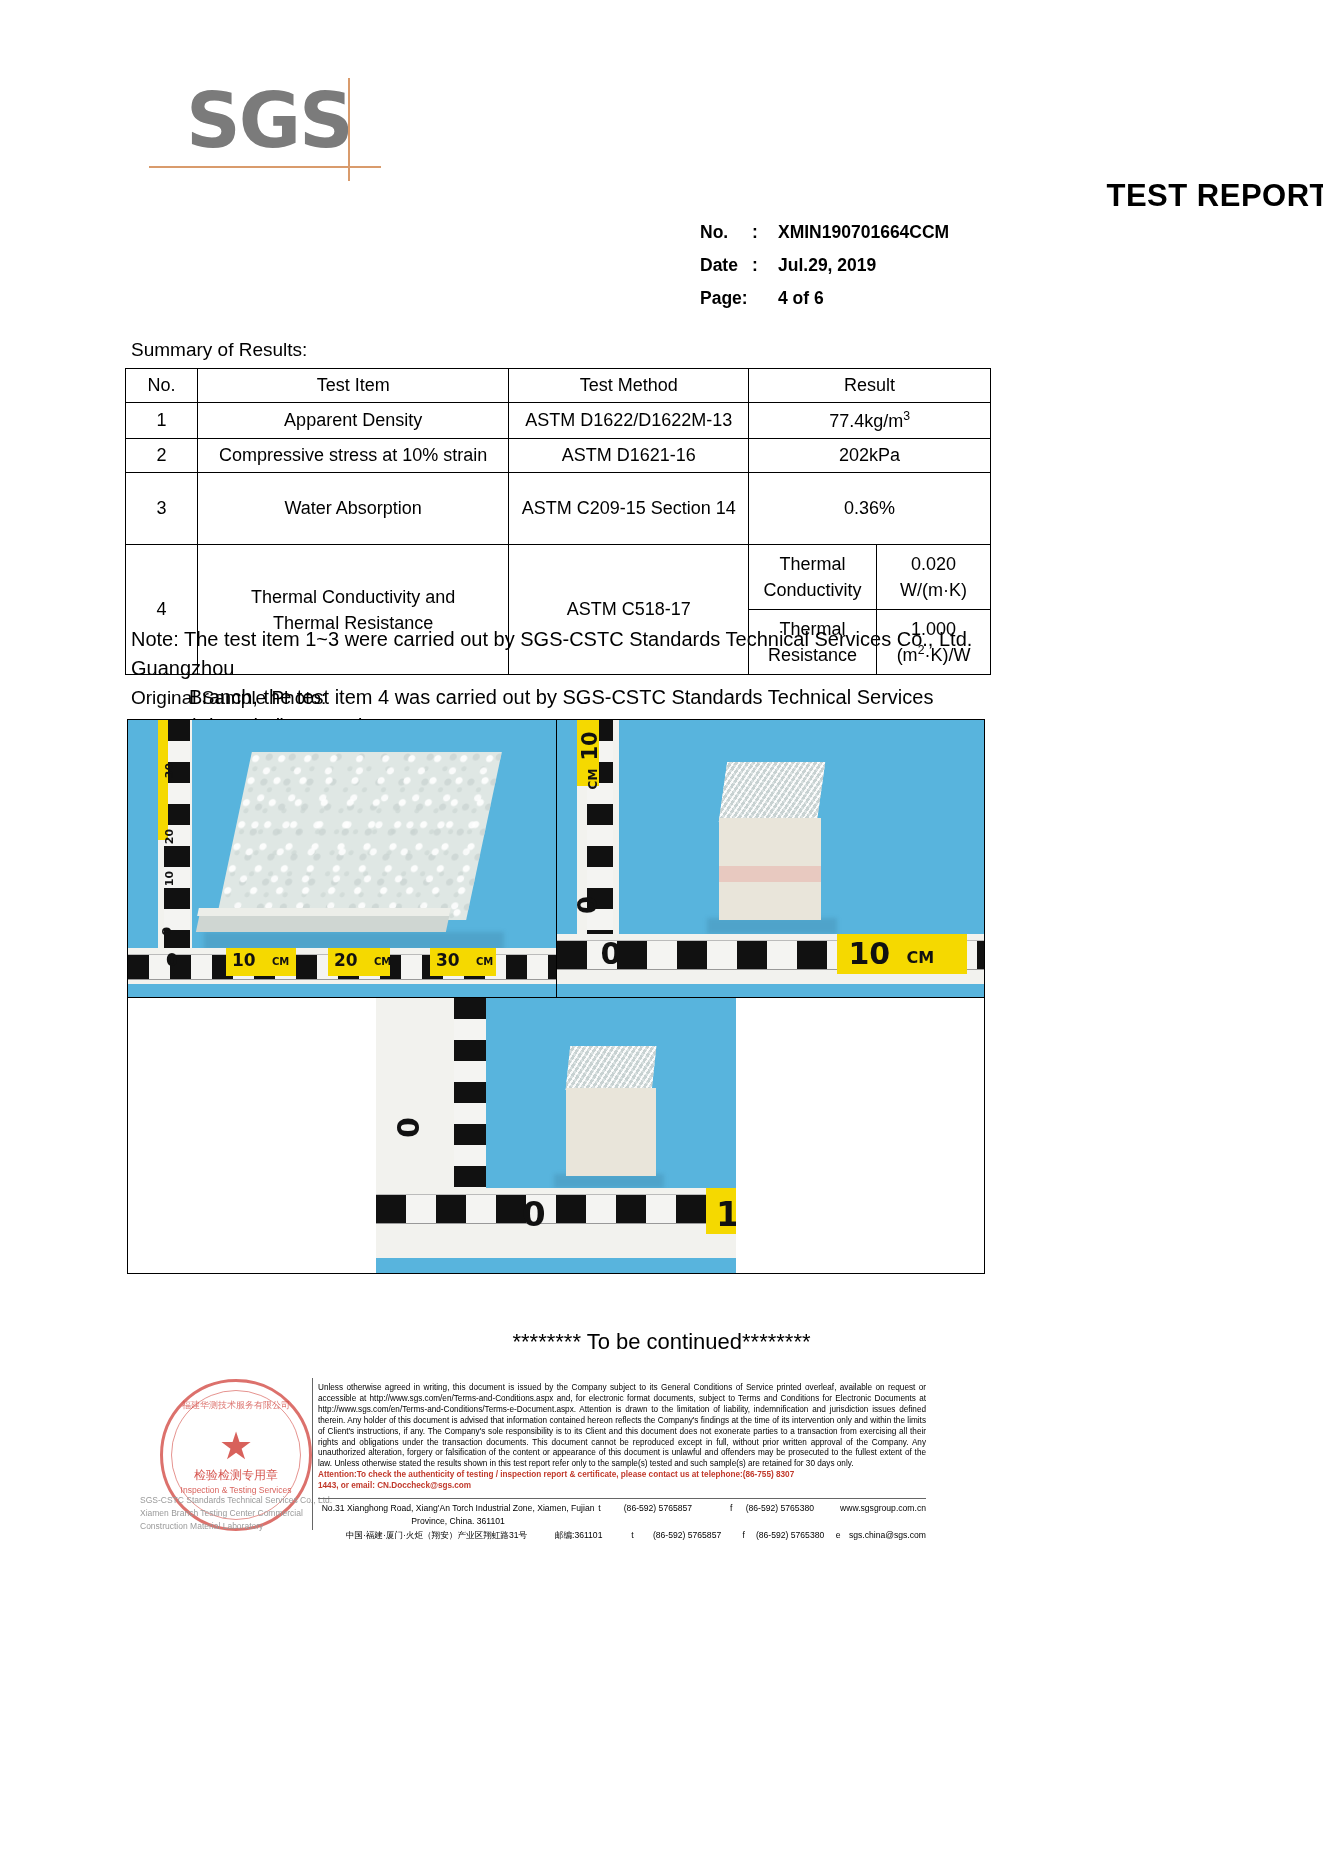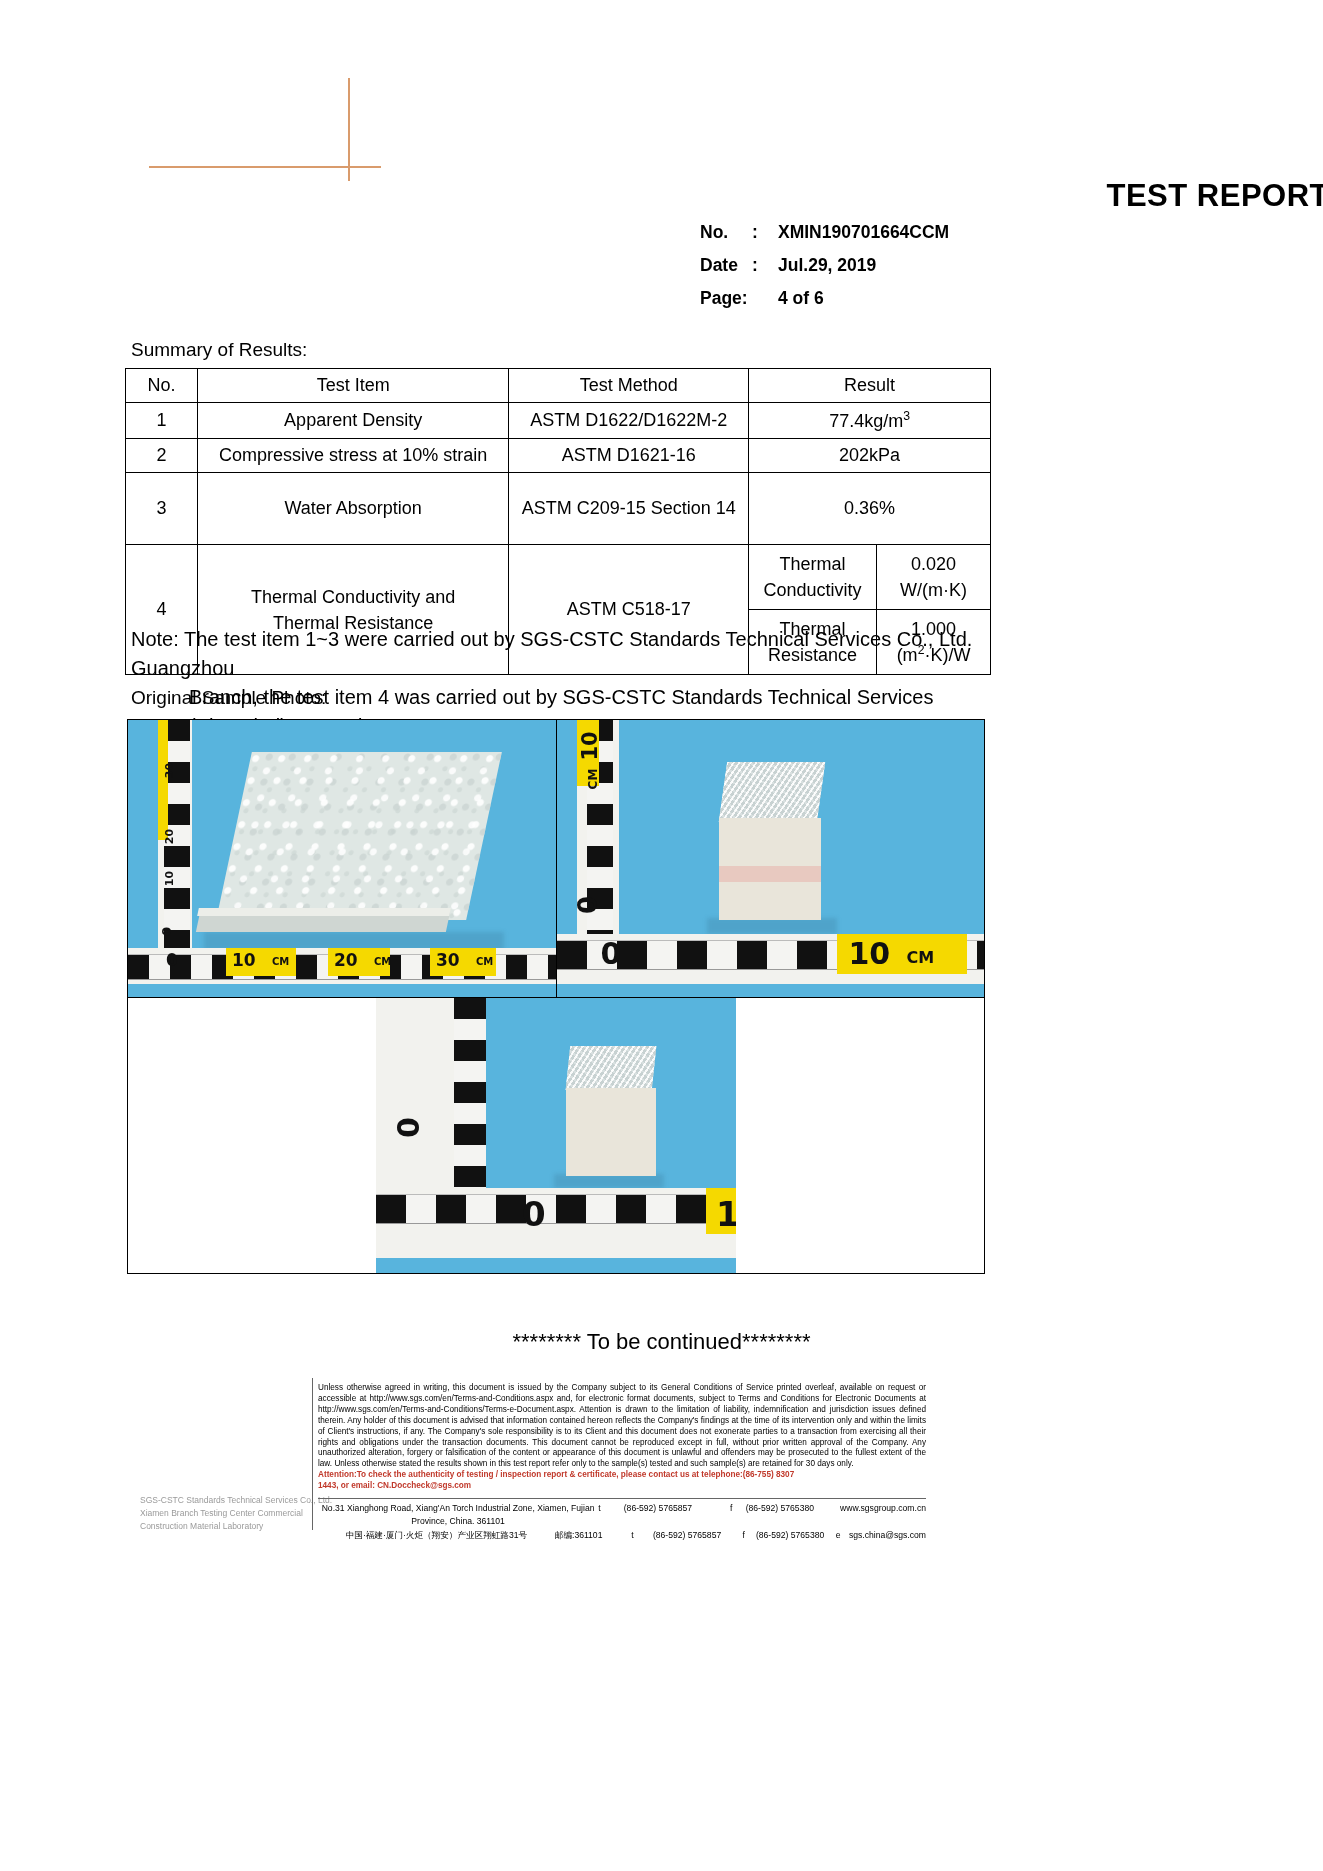--- a/index.html
+++ b/index.html
@@ -194,20 +194,21 @@
     position:absolute; left:0; top:1541px; width:1180px;
     text-align:right; font-size:11.5px;
   }
 </style>
 </head>
 <body>
 
 <div class="page">
 
   <div class="logo-wrap">
+    <div class="logo-text">SGS</div>
     <div class="logo-vline"></div>
     <div class="logo-hline"></div>
   </div>
 
   <div class="report-title">TEST REPORT</div>
 
   <div class="meta">
     <div class="meta-row">
       <span class="meta-label">No.</span>
       <span class="meta-colon">:</span>
@@ -231,21 +232,21 @@
     <tbody>
         <tr>
       <th class="c-no">No.</th>
       <th class="c-item">Test Item</th>
       <th class="c-method">Test Method</th>
       <th class="c-result" colspan="2">Result</th>
     </tr>
     <tr>
       <td>1</td>
       <td>Apparent Density</td>
-      <td>ASTM D1622/D1622M-2</td>
+      <td>ASTM D1622/D1622M-13</td>
       <td colspan="2"><span>77.4kg/m</span><sup>3</sup></td>
     </tr>
     <tr>
       <td>2</td>
       <td>Compressive stress at 10% strain</td>
       <td>ASTM D1621-16</td>
       <td colspan="2">202kPa</td>
     </tr>
     <tr>
       <td>3</td>
@@ -370,20 +371,28 @@
             <div class="rl-num" style="left:340px;top:196px;font-size:34px;">10</div>
           </div>
         </div>
       </td>
     </tr>
   </tbody>
     </table>
 
   <div class="continued">******** To be continued********</div>
 
+  <div class="stamp">
+    <div class="stamp-ring"></div>
+    <div class="stamp-inner"></div>
+    <div class="stamp-arc">福建华测技术服务有限公司</div>
+    <div class="stamp-star">★</div>
+    <div class="stamp-cn">检验检测专用章</div>
+    <div class="stamp-en">Inspection &amp; Testing Services</div>
+  </div>
   <div class="stamp-sub">
     <div>SGS-CSTC Standards Technical Services Co., Ltd.</div>
     <div>Xiamen Branch Testing Center Commercial Construction Material Laboratory</div>
   </div>
 
   <div class="vbar"></div>
   <div class="hbar"></div>
 
   <div class="disclaimer">
     <span>Unless otherwise agreed in writing, this document is issued by the Company subject to its General Conditions of Service printed overleaf, available on request or accessible at http://www.sgs.com/en/Terms-and-Conditions.aspx and, for electronic format documents, subject to Terms and Conditions for Electronic Documents at http://www.sgs.com/en/Terms-and-Conditions/Terms-e-Document.aspx. Attention is drawn to the limitation of liability, indemnification and jurisdiction issues defined therein. Any holder of this document is advised that information contained hereon reflects the Company's findings at the time of its intervention only and within the limits of Client's instructions, if any. The Company's sole responsibility is to its Client and this document does not exonerate parties to a transaction from exercising all their rights and obligations under the transaction documents. This document cannot be reproduced except in full, without prior written approval of the Company. Any unauthorized alteration, forgery or falsification of the content or appearance of this document is unlawful and offenders may be prosecuted to the fullest extent of the law. Unless otherwise stated the results shown in this test report refer only to the sample(s) tested and such sample(s) are retained for 30 days only.</span>

